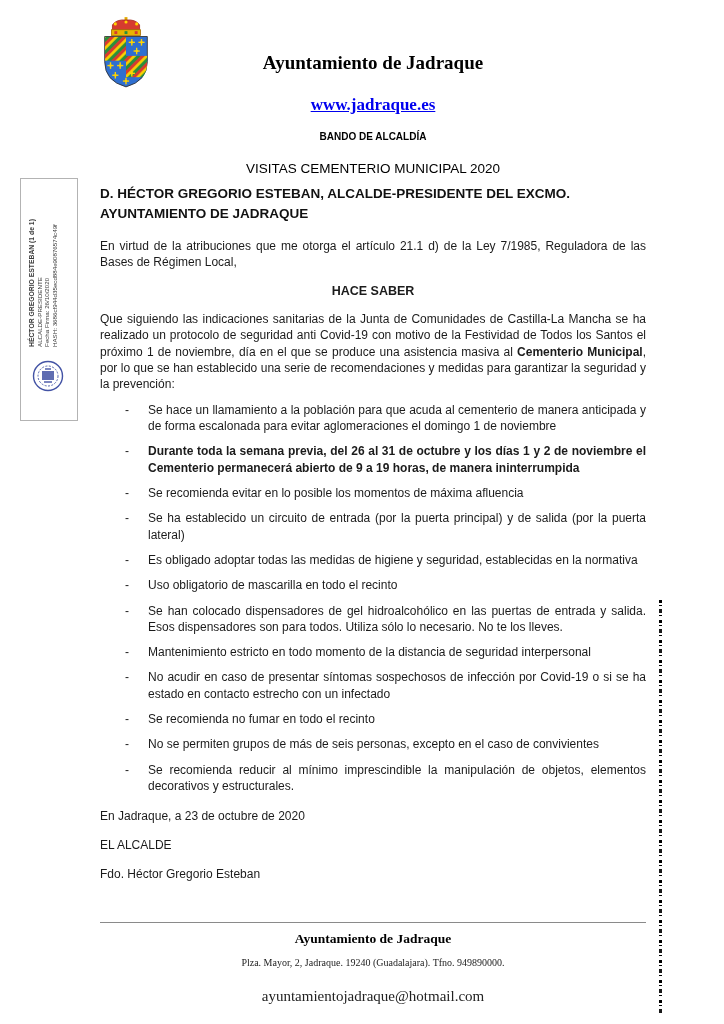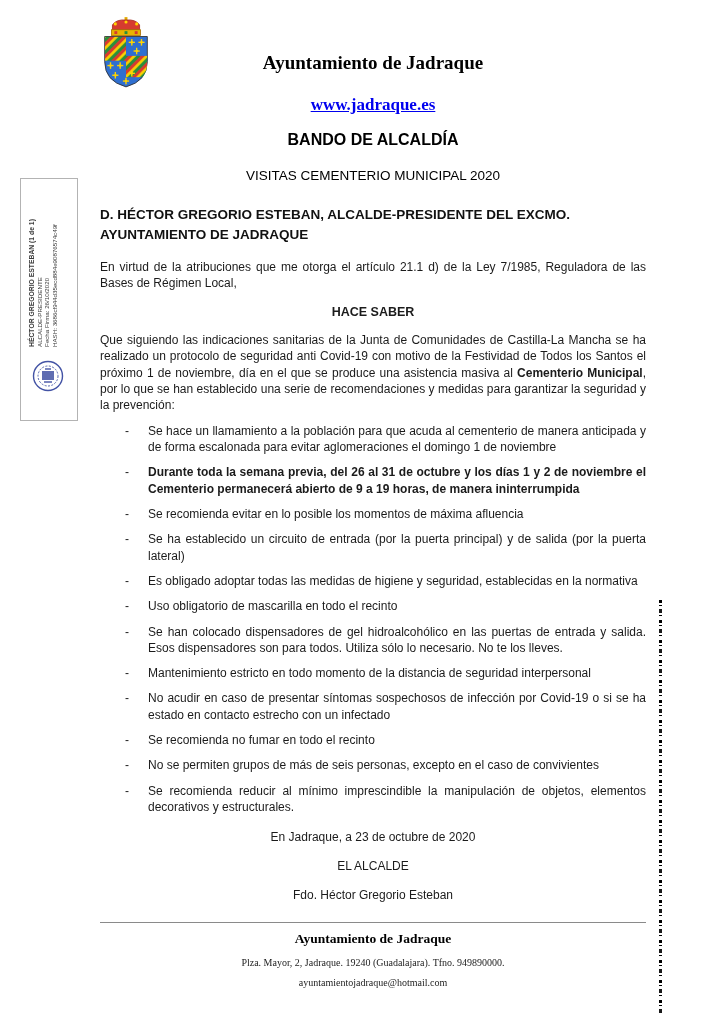--- a/index.html
+++ b/index.html
@@ -14,41 +14,41 @@
   .content { position:absolute; left:100px; top:14px; width:546px; }
   .titleblock { text-align:center; }
   .org-name {
     margin-top:38px; font-family:"Liberation Serif", serif; font-weight:bold;
     font-size:19px; color:#000;
   }
   .org-link {
     display:inline-block; margin-top:21px; font-family:"Liberation Serif", serif;
     font-weight:bold; font-size:17px; color:#0000ee; text-decoration:underline;
   }
-  .doc-type  { margin-top:16px; font-size:16px; font-weight:bold; color:#000; }
+  .doc-type  { margin-top:16px; font-size:10px; font-weight:bold; color:#000; }
   .doc-subject { margin-top:19px; font-size:13.5px; font-weight:normal; color:#000; }
 
   
-  .heading { margin-top:22px; font-size:13.5px; font-weight:bold; line-height:1.5; color:#111; }
+  .heading { margin-top:8px; font-size:13.5px; font-weight:bold; line-height:1.5; color:#111; }
   .para { margin-top:13px; font-size:12px; line-height:1.36; text-align:justify; }
   .hace-saber { margin-top:14px; text-align:center; font-size:12.5px; font-weight:bold; }
   .bold { font-weight:bold; }
   ul.bullets { margin-top:9px; list-style:none; }
   ul.bullets li { display:flex; margin-top:9px; font-size:12px; line-height:1.36; }
   ul.bullets .marker { width:23px; padding-left:25px; flex:0 0 48px; }
   ul.bullets .btext { flex:1; text-align:justify; }
   ul.bullets .btext.em { font-weight:bold; }
-  .centerline { margin-top:15px; text-align:center; font-size:12px; }
+  .centerline { margin-top:15px; text-align:left; font-size:12px; }
 
   
   .footer-divider { position:absolute; left:100px; top:922px; width:546px; border:0; border-top:1.5px solid #8a8a8a; }
   .footer { position:absolute; left:100px; top:931px; width:546px; text-align:center; font-family:"Liberation Serif", serif; }
   .footer-org { font-size:13.5px; font-weight:bold; color:#000; }
   .footer-address { margin-top:10px; font-size:10px; color:#222; }
-  .footer-email { margin-top:9px; font-size:10px; color:#222;text-align:center; }
+  .footer-email { margin-top:20px; font-size:15px; color:#222;text-align:center; }
 
   
   .sigbox { position:absolute; left:20px; top:178px; width:58px; height:243px; border:1px solid #b3b3b3; }
   .sigtext {
     position:absolute; left:7px; top:168px; width:160px;
     transform:rotate(-90deg); transform-origin:0 0;
     color:#3a3a3a; line-height:1.18;
   }
   .sigtext .l1 { font-size:6.8px; font-weight:bold; }
   .sigtext .l2, .sigtext .l3, .sigtext .l4 { font-size:6.2px; }

